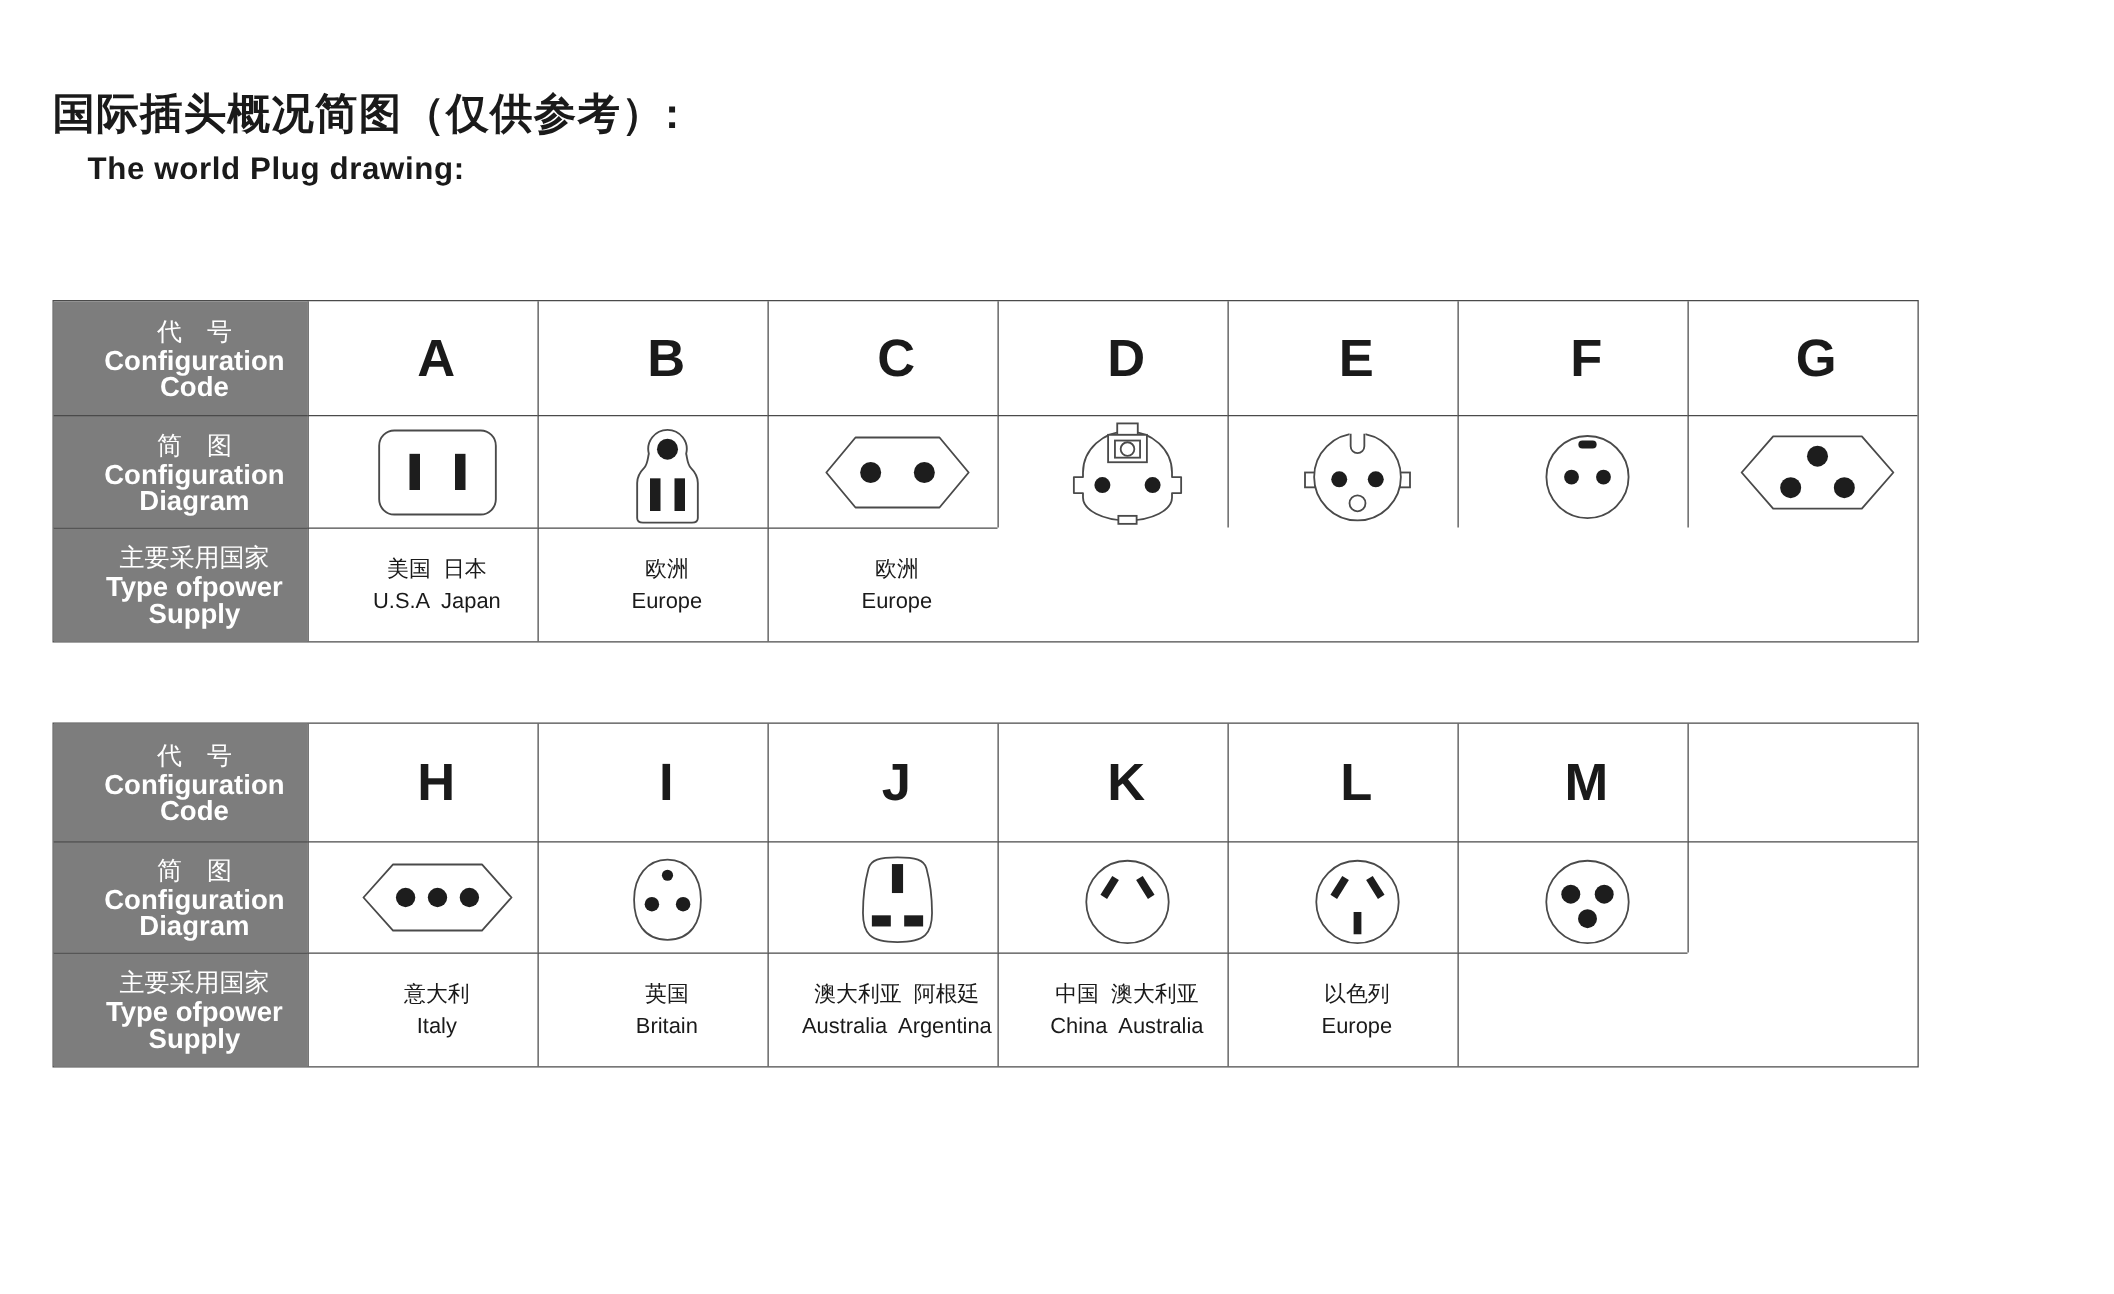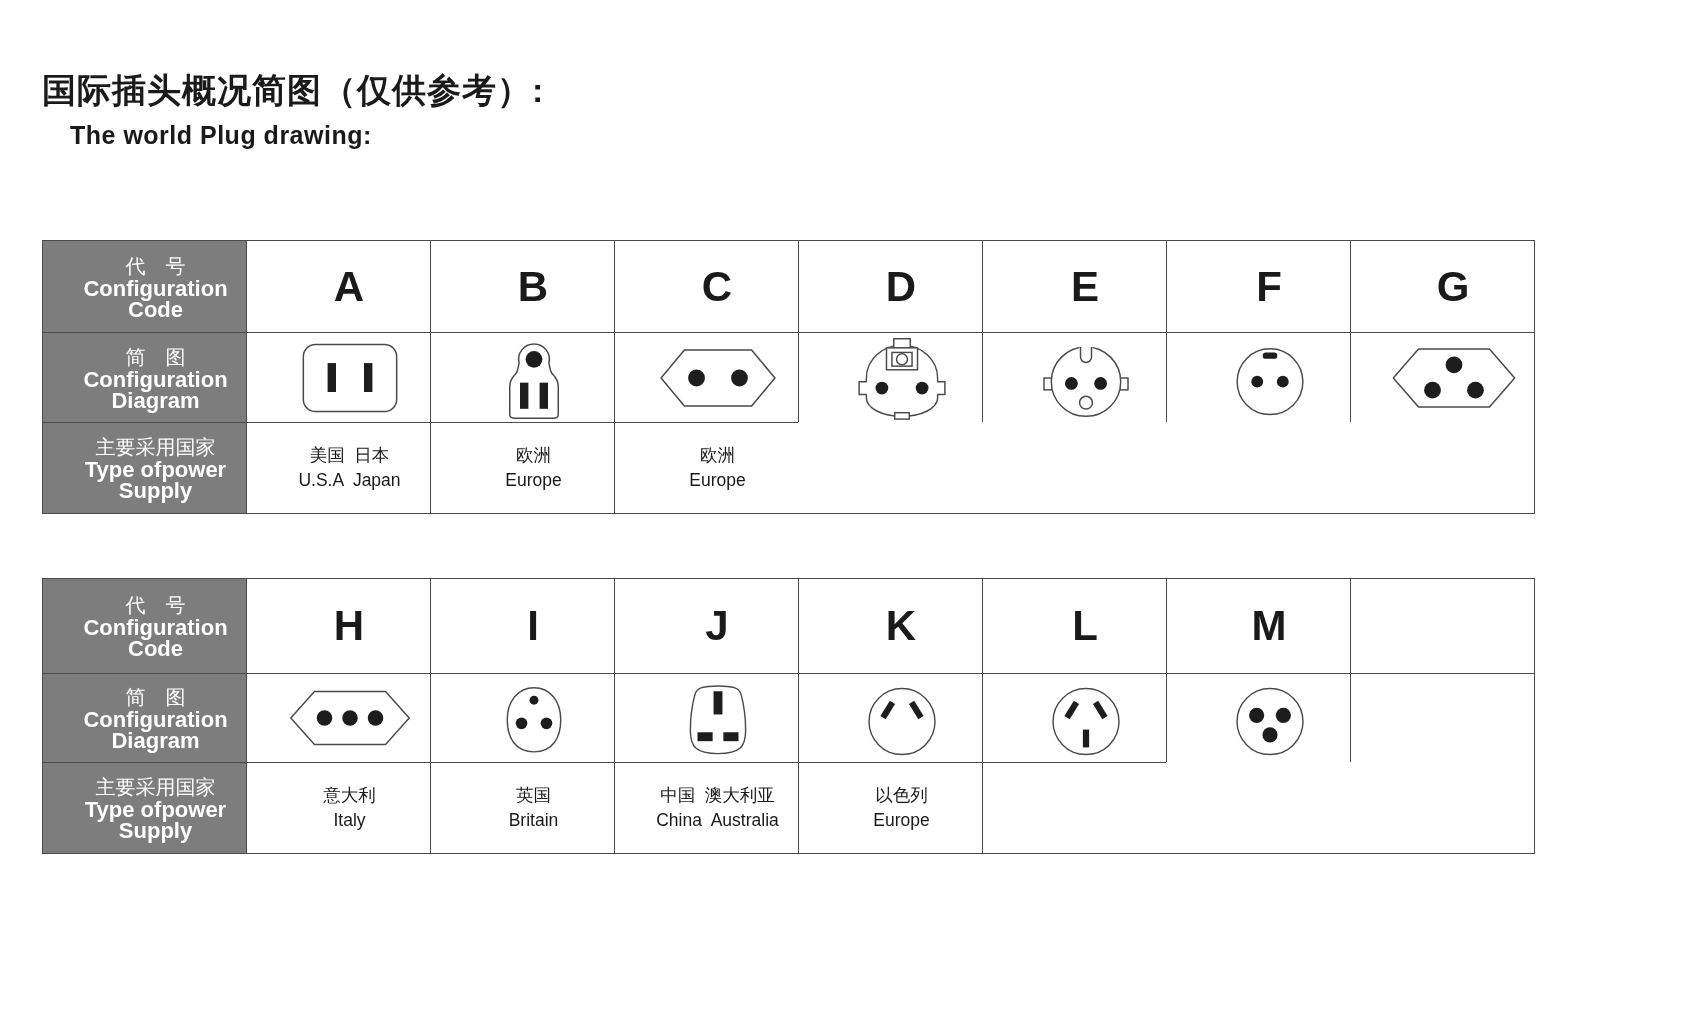--- a/index.html
+++ b/index.html
@@ -243,20 +243,24 @@
   </div>
   <div class="cell country">
     <div>意大利</div>
     <div>Italy</div>
   </div>
   <div class="cell country">
     <div>英国</div>
     <div>Britain</div>
   </div>
   <div class="cell country">
+    <div>澳大利亚  阿根廷</div>
+    <div>Australia  Argentina</div>
+  </div>
+  <div class="cell country">
     <div>中国  澳大利亚</div>
     <div>China  Australia</div>
   </div>
   <div class="cell country">
     <div>以色列</div>
     <div>Europe</div>
   </div>
   <div class="cell country"></div>
 </div>
 

